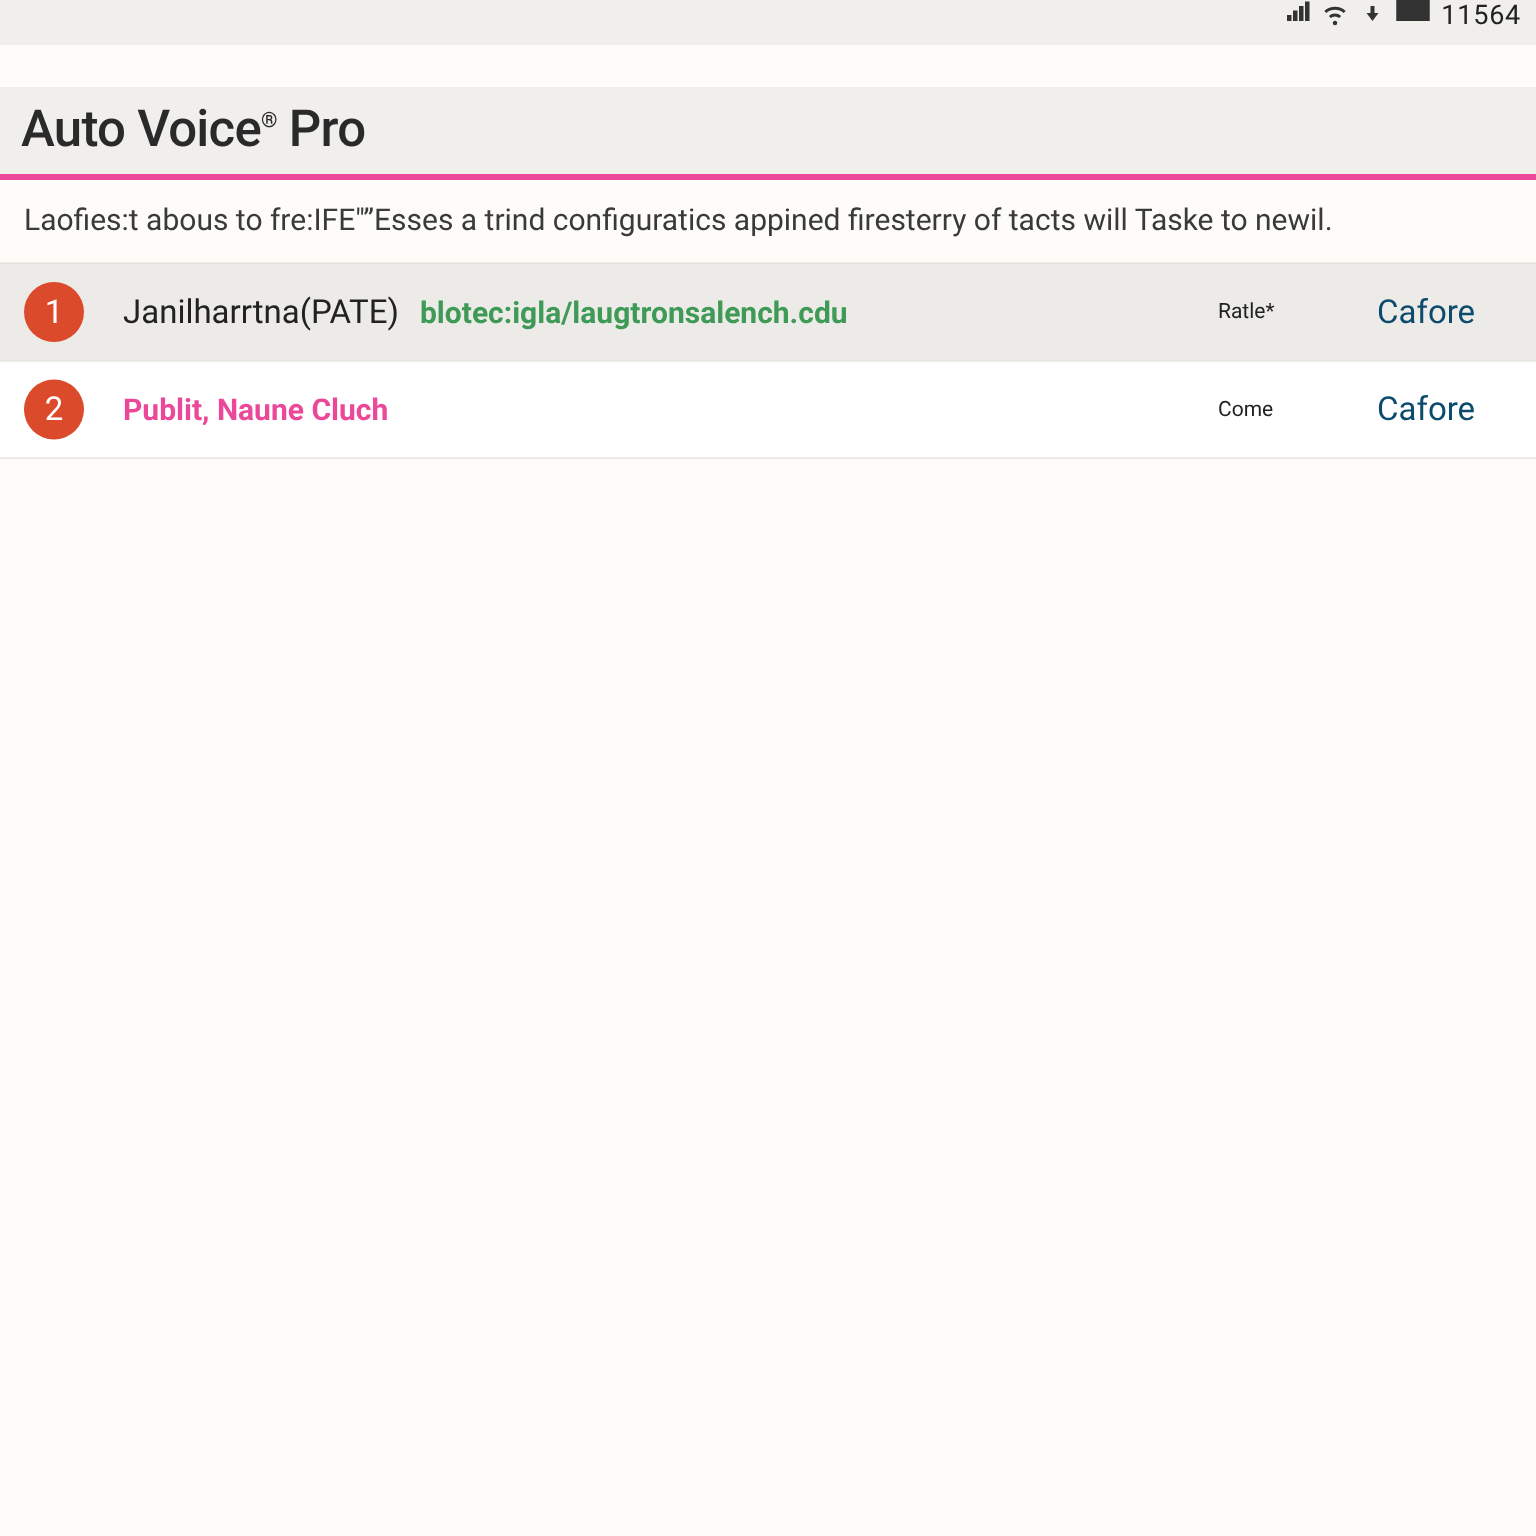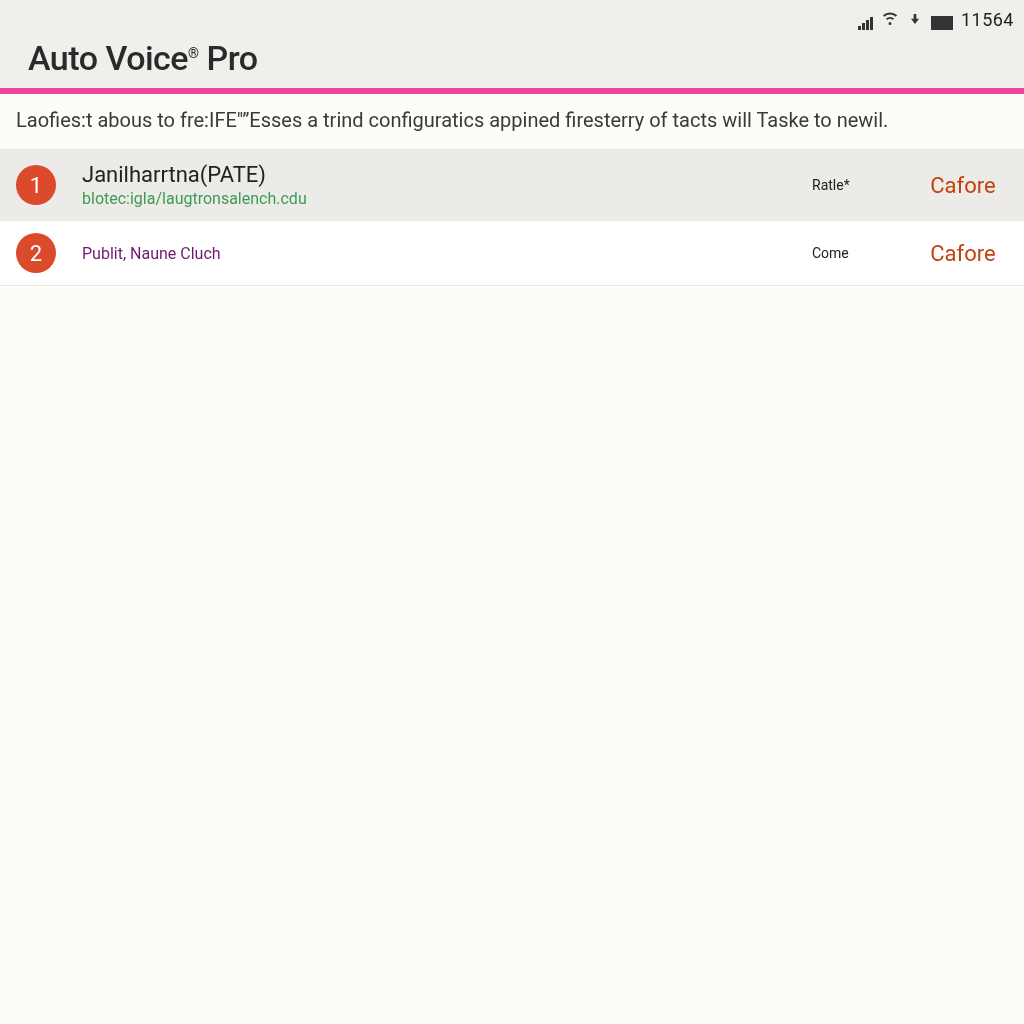--- a/index.html
+++ b/index.html
@@ -1,40 +1,40 @@
 <!DOCTYPE html>
 <html><head>
 <meta charset="utf-8">
 <style>
   * { box-sizing: border-box; margin: 0; padding: 0; }
   html, body { width: 1024px; height: 1024px; font-family: -apple-system, BlinkMacSystemFont, "Segoe UI", Roboto, Arial, sans-serif; background: #fdfcf9; color: #2a2a2a; overflow: hidden; }
-  .status-bar { height: 30px; background: #f0efec; display: flex; align-items: flex-end; justify-content: flex-end; padding: 0 10px; gap: 8px; font-size: 18px; color: #333; }
+  .status-bar { height: 30px; background: #f0efec; display: flex; align-items: flex-start; justify-content: flex-end; padding: 0 10px; gap: 8px; font-size: 18px; color: #333; }
   .status-bar .left { margin-right: auto; font-size: 14px; color: #555; padding-left: 4px; }
   .signal-icon { display: inline-flex; align-items: flex-end; gap: 1px; height: 14px; }
   .signal-icon span { width: 3px; background: #333; display: inline-block; }
   .signal-icon span:nth-child(1){height:4px;} .signal-icon span:nth-child(2){height:7px;} .signal-icon span:nth-child(3){height:10px;} .signal-icon span:nth-child(4){height:13px;}
   .wifi-icon svg { width: 18px; height: 18px; }
   .down-icon svg { width: 16px; height: 16px; }
   .batt-icon { display:inline-block; width: 22px; height: 14px; background:#333; border:1px solid #333; position:relative; }
   .time { font-size: 18px; letter-spacing: 0.5px; color:#222; }
-  .header { padding: 8px 14px 10px 28px; border-bottom: 6px solid #ec4899; background:#f0efec; }
+  .header { padding: 8px 14px 10px 14px; border-bottom: 4px solid #ec4899; background:#f0efec;margin-top:28px; }
   .header h1 { font-size: 34px; font-weight: 500; color:#2a2a2a; letter-spacing: -0.5px; }
   .header h1 sup { font-size: 14px; vertical-align: super; }
   .description { padding: 12px 16px 14px 16px; font-size: 20px; line-height: 1.45; color:#3a3a3a; border-bottom: 1px solid #e3e1dc; background:#fdfcf9; }
   .list { background:#fff; }
   .row { display:flex; align-items:center; padding: 12px 16px; border-bottom: 1px solid #e8e6e0; gap: 16px; }
   .row.selected { background:#ecebe7; }
   .badge { width: 40px; height: 40px; border-radius: 50%; background:#db4a2b; color:#fff; display:flex; align-items:center; justify-content:center; font-size: 22px; font-weight: 400; margin-right: 10px; flex-shrink:0; }
-  .row-main { flex: 1; display:flex; flex-direction:column; gap:2px; }
+  .row-main { flex: 1; display:flex; flex-direction:row; gap:14px; }
   .row-title { font-size: 22px; color:#222; }
-  .row-sub { font-size: 16px; }
+  .row-sub { font-size: 20px; font-weight: bold; }
   .row-sub.link { color:#3e9a56; }
-  .row-sub.muted { color:#701a75; }
+  .row-sub.muted { color:#ec4899; }
   .row-role { font-size: 14px; color:#222; width: 90px; text-align:left; }
-  .row-action { font-size: 22px; color:#c2410c; width: 90px; text-align:center; cursor:pointer; }
+  .row-action { font-size: 22px; color:#0c4a6e; width: 90px; text-align:left; cursor:pointer; }
 </style>
 </head>
 <body>
 
 <div class="status-bar">
   <span class="left"></span>
   <span class="signal-icon">
       <span></span>
       <span></span>
       <span></span>

